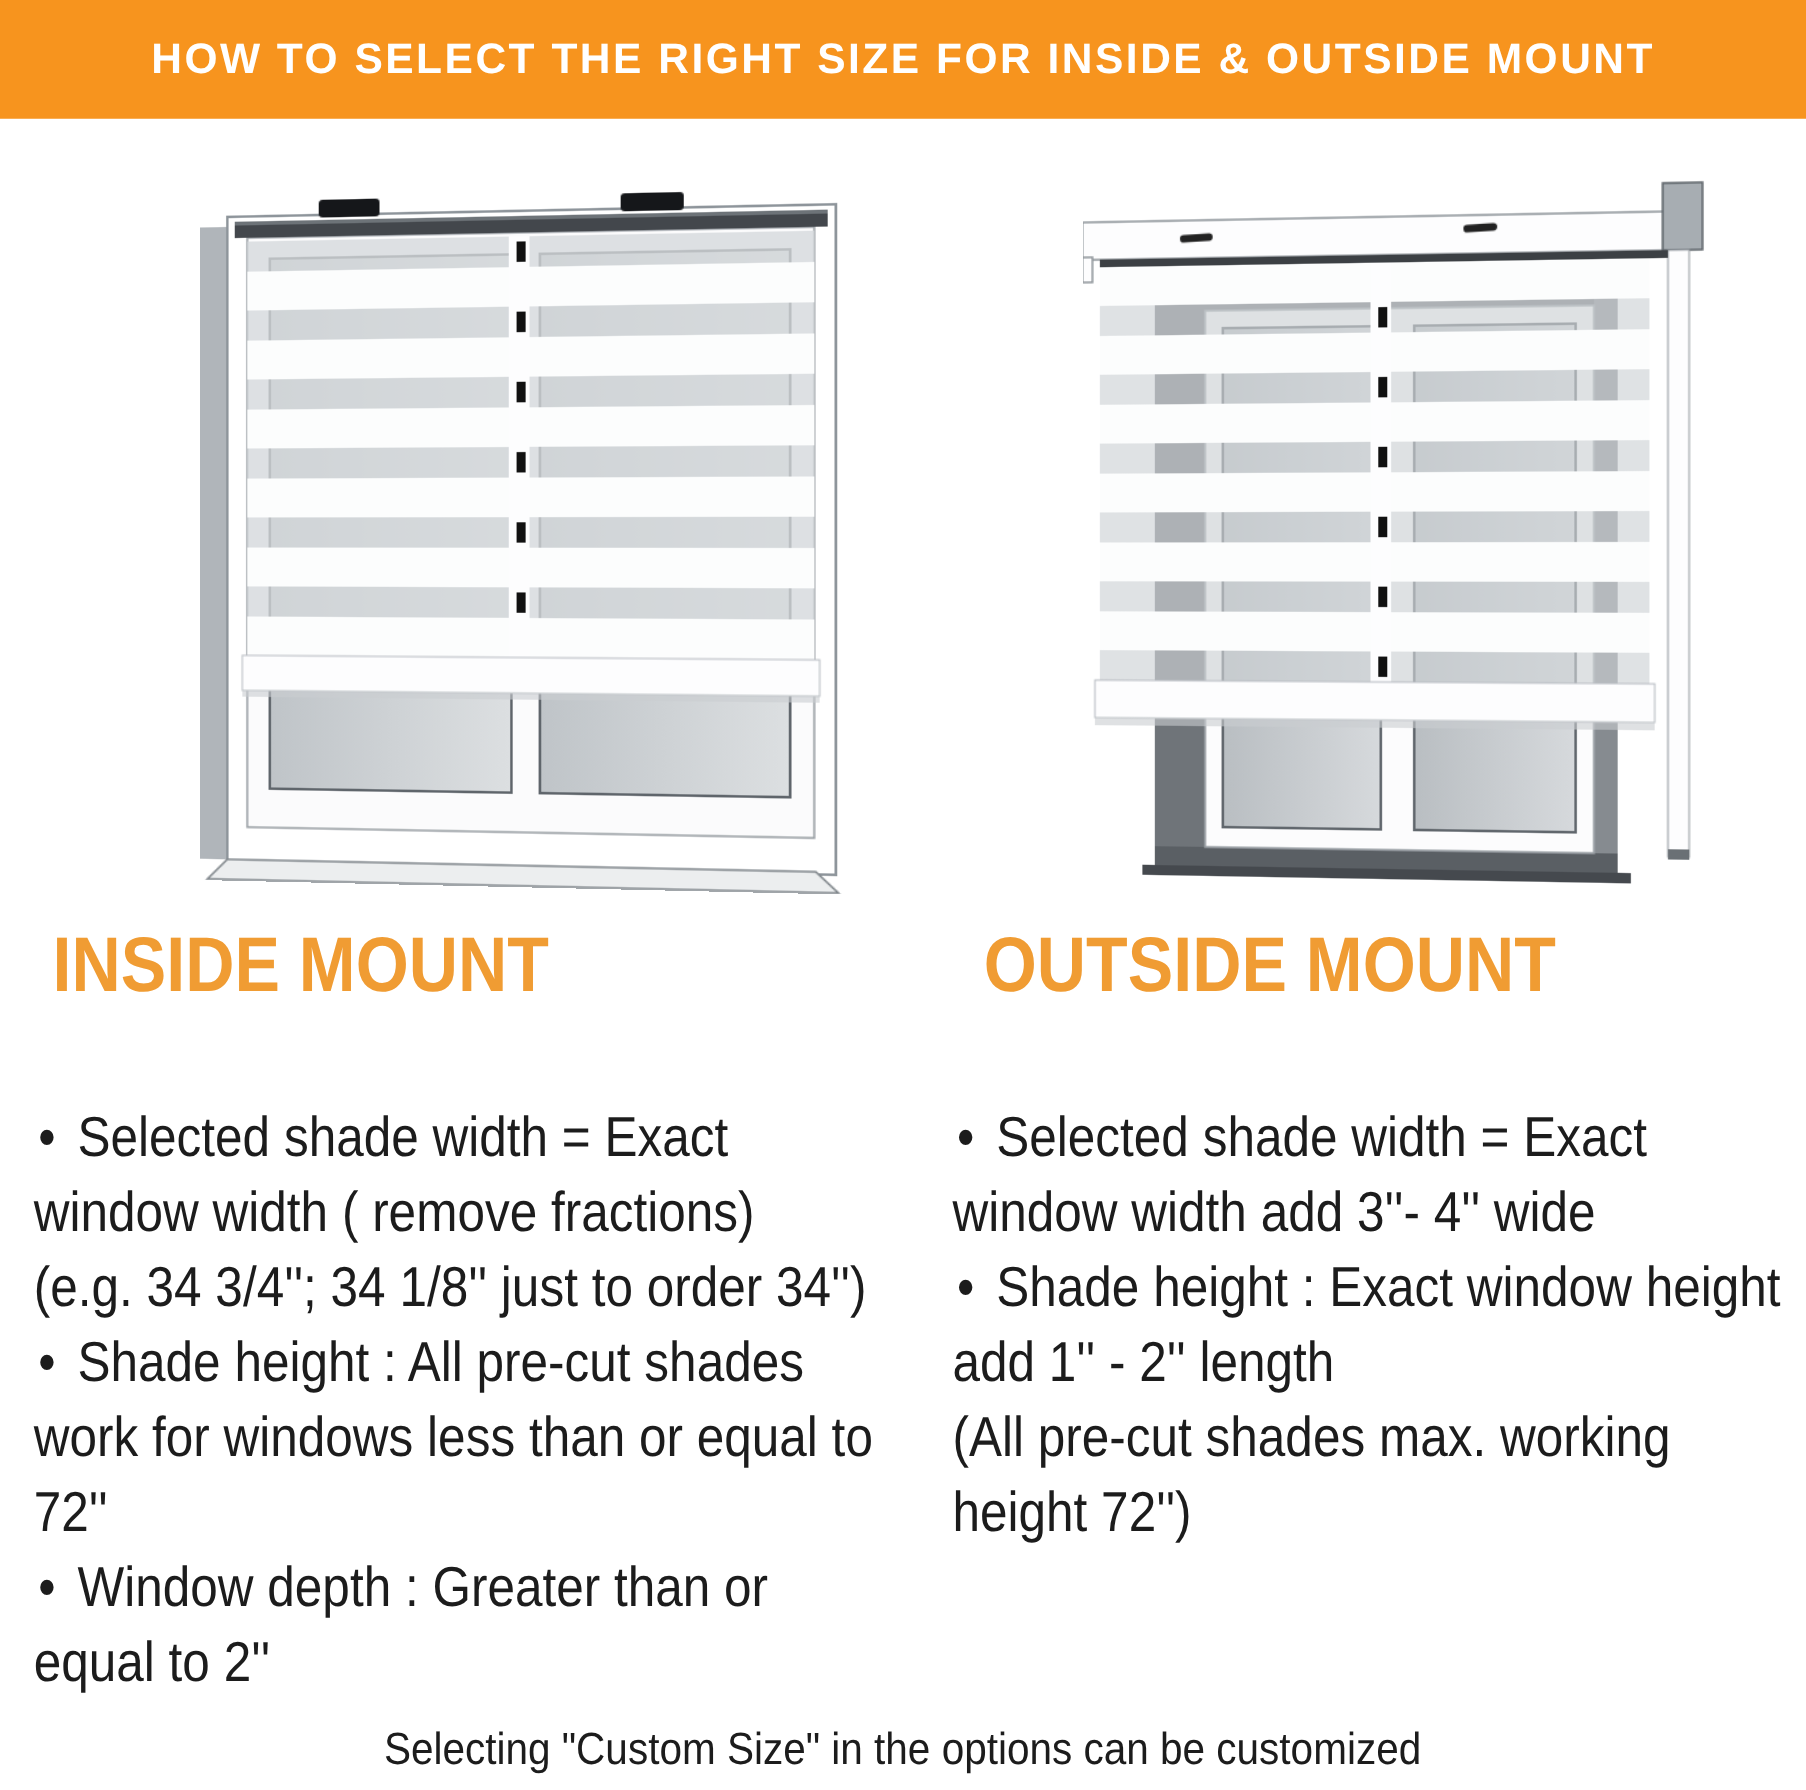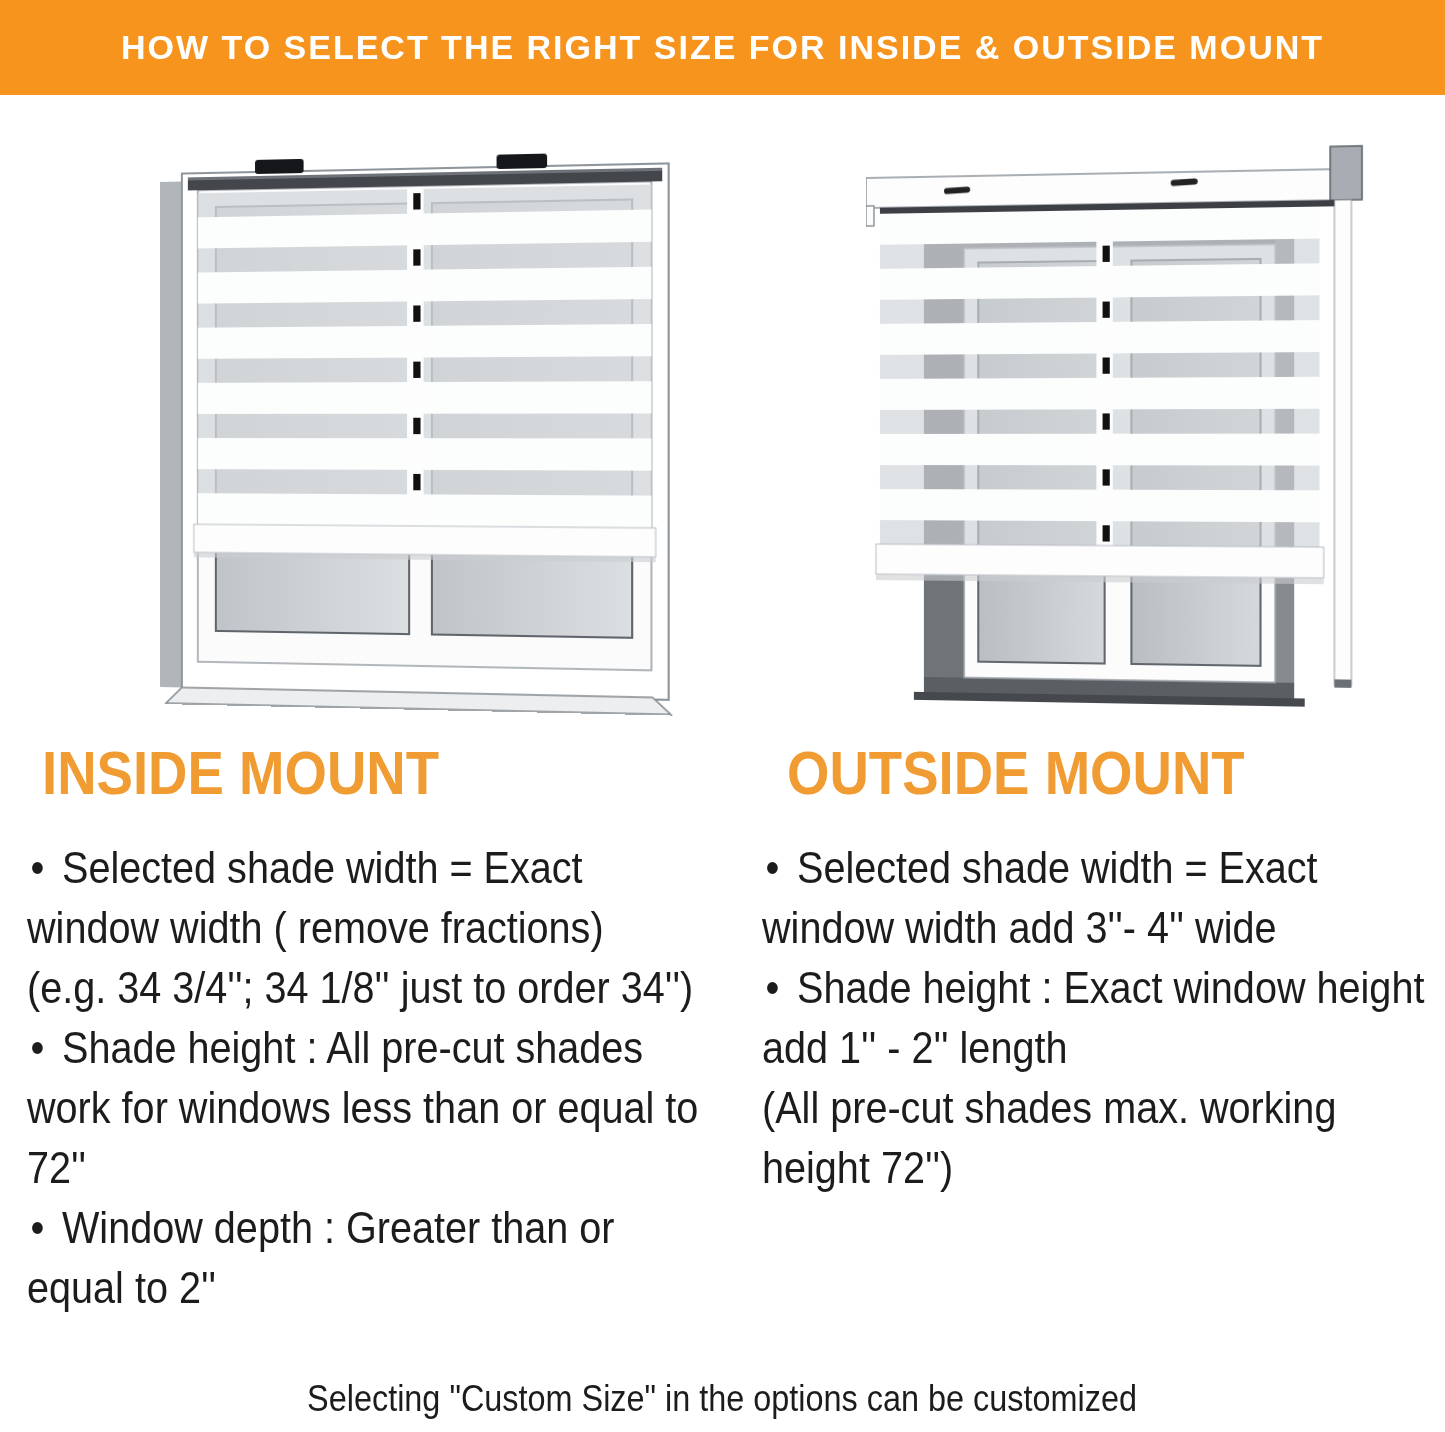--- a/index.html
+++ b/index.html
@@ -22,21 +22,21 @@
   .fig-right{left:866px;top:148px;width:484px;height:600px;}
   .fig svg{display:block;}
   
   .mount-heading{
     position:absolute;top:742px;font-size:62px;font-weight:bold;color:#F09C33;
     white-space:nowrap;transform:scaleX(0.88);transform-origin:left top;line-height:1;
   }
   .heading-inside{left:42px;}
   .heading-outside{left:787px;}
   
-  .text-col{position:absolute;top:838px;}
+  .text-col{position:absolute;top:880px;}
   .text-col-left{left:27px;width:700px;}
   .text-col-right{left:762px;width:683px;}
   .tline{
     margin:0;height:60px;line-height:60px;font-size:45px;white-space:nowrap;
     transform:scaleX(0.88);transform-origin:left center;
   }
   .bullet{display:inline-block;margin-left:4px;margin-right:20px;}
   
   .footer-note-wrap{position:absolute;left:0;top:1378px;width:1445px;text-align:center;}
   .footer-note{

